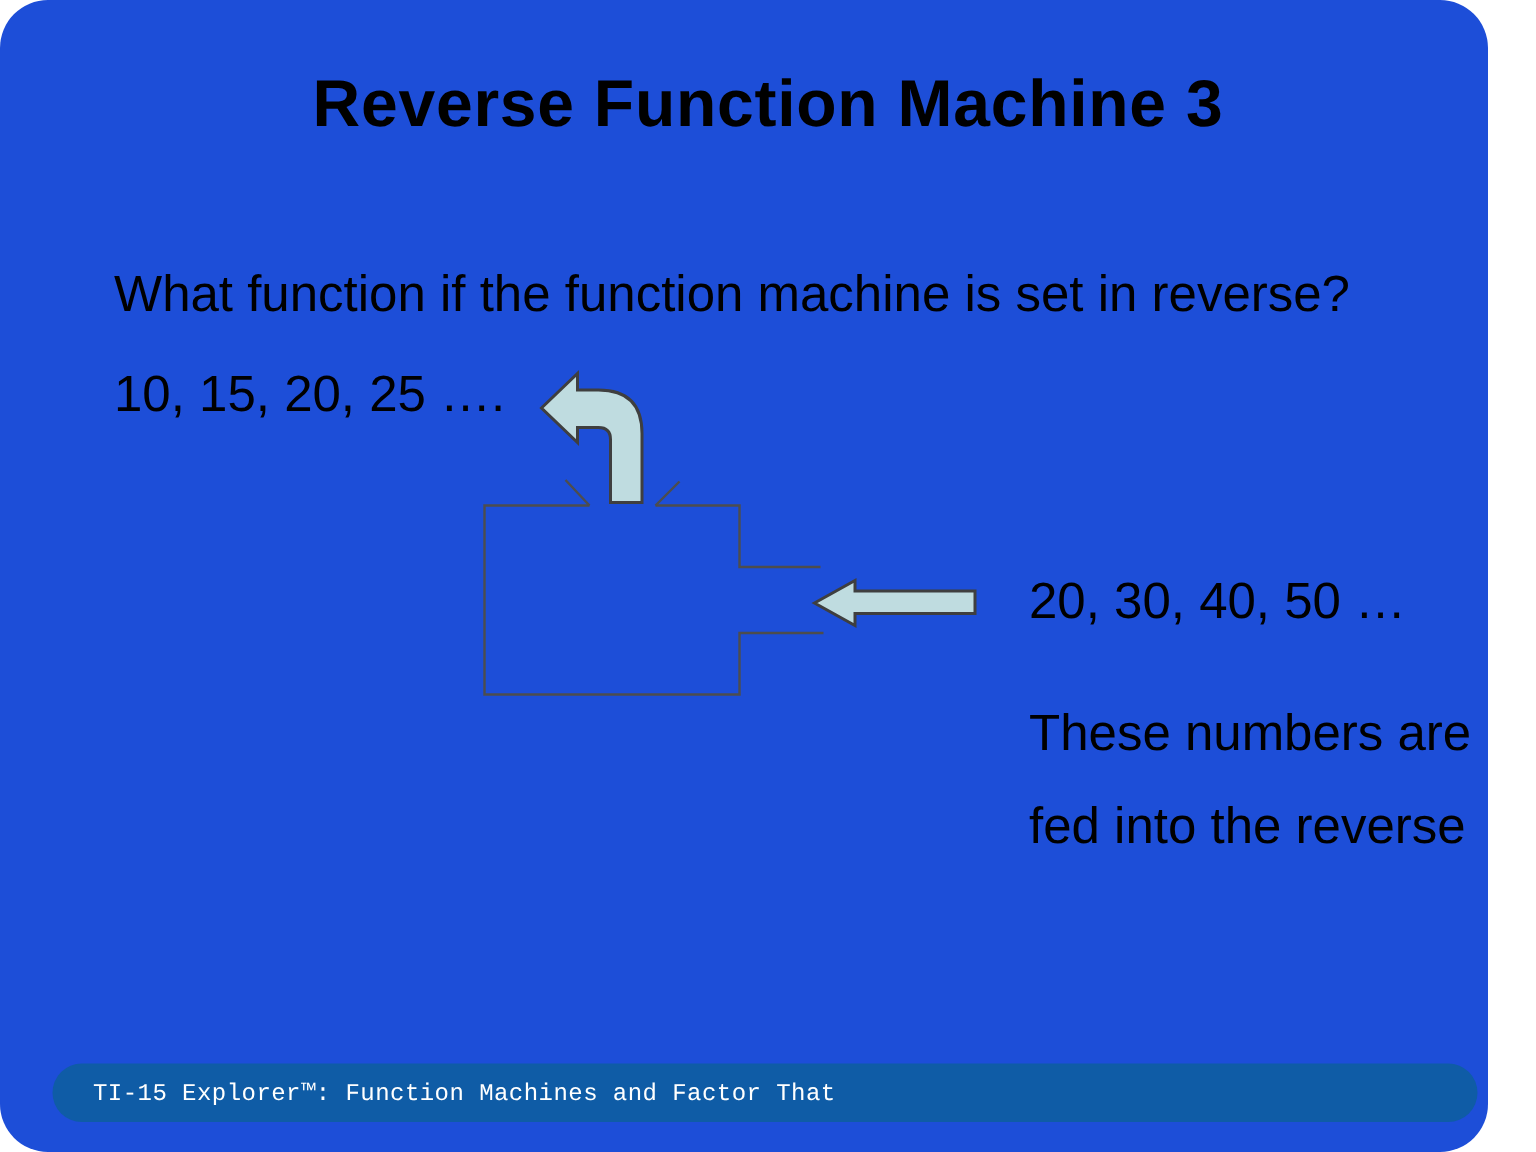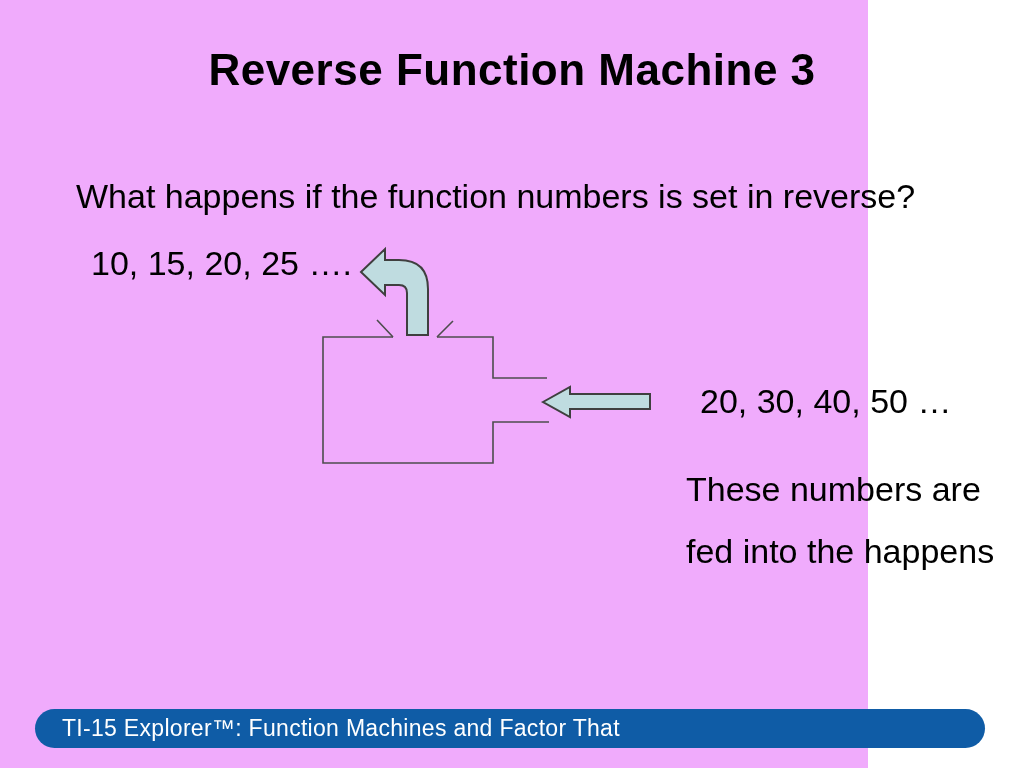--- a/index.html
+++ b/index.html
@@ -6,23 +6,24 @@
     margin: 0;
     padding: 0;
     width: 1024px;
     height: 768px;
     background: #ffffff;
     font-family: "Liberation Sans", "DejaVu Sans", sans-serif;
     overflow: hidden;
   }
   .canvas {
     position: relative;
-    width: 868px;
+    width: 992px;
     height: 768px;
-    background: #f0abfc;
+    background: #1d4ed8;
+    border-radius: 32px;
   }
   .title {
     position: absolute;
     top: 46px;
     left: 0;
     width: 1024px;
     text-align: center;
     font-size: 44px;
     font-weight: bold;
     color: #000000;
@@ -30,22 +31,22 @@
     line-height: 1.1;
   }
   .bodytext {
     position: absolute;
     font-size: 34px;
     color: #000000;
     line-height: 1.12;
     white-space: nowrap;
   }
   .q-top    { left: 76px;  top: 177px; }
-  .seq-out  { left: 91px;  top: 244px; }
-  .seq-in   { left: 686px; top: 382px; margin-left: 14px; }
+  .seq-out  { left: 76px;  top: 244px; }
+  .seq-in   { left: 686px; top: 382px; }
   .note     { left: 686px; top: 446px; line-height: 1.12; }
   .note div { white-space: nowrap; margin-top: 24px; }
   .q-bottom { left: 76px;  top: 589px; }
 
   svg.diagram {
     position: absolute;
     left: 0;
     top: 0;
     width: 1024px;
     height: 768px;
@@ -66,52 +67,53 @@
     top: 709px;
     width: 950px;
     height: 39px;
     background: #0f5ca6;
     border-radius: 20px;
     display: flex;
     align-items: center;
   }
   .footer-label {
     color: #ffffff;
-    font-size: 23px;
+    font-size: 16px;
     padding-left: 27px;
     letter-spacing: 0.3px;
     white-space: nowrap;
+    font-family: Liberation Mono, monospace;
   }
 </style>
 </head>
 <body>
 
 <div class="canvas">
 
   <div class="title">Reverse Function Machine 3</div>
 
-  <div class="bodytext q-top">What happens if the function numbers is set in reverse?</div>
+  <div class="bodytext q-top">What function if the function machine is set in reverse?</div>
 
   <div class="bodytext seq-out">10, 15, 20, 25 ….</div>
 
   <svg class="diagram" viewBox="0 0 1024 768">
 
     <path class="machine-line" d="M 393 337 H 323 V 463 H 493 V 422 H 549 M 547 378 H 493 V 337 H 437"></path>
     <path class="machine-line" d="M 393 337 L 377 320 M 437 337 L 453 321"></path>
 
     <path class="arrow-shape" d="M 361 272 L 385 249 L 385 260 L 399 260 Q 428 260 428 289 L 428 335 L 407 335 L 407 293 Q 407 285 399 285 L 385 285 L 385 295 Z" fill="#bfdce0"></path>
 
     <path class="arrow-shape" d="M 543 402 L 570 387 L 570 394 L 650 394 L 650 409 L 570 409 L 570 417 Z" fill="#bfdce0"></path>
   </svg>
 
   <div class="bodytext seq-in">20, 30, 40, 50 …</div>
 
   <div class="bodytext note">
     <div>These numbers are</div>
-    <div>fed into the happens</div>
+    <div>fed into the reverse</div>
   </div>
 
 
   <div class="footer-bar">
     <span class="footer-label">TI-15 Explorer™: Function Machines and Factor That</span>
   </div>
 
 </div>
 
 </body></html>

